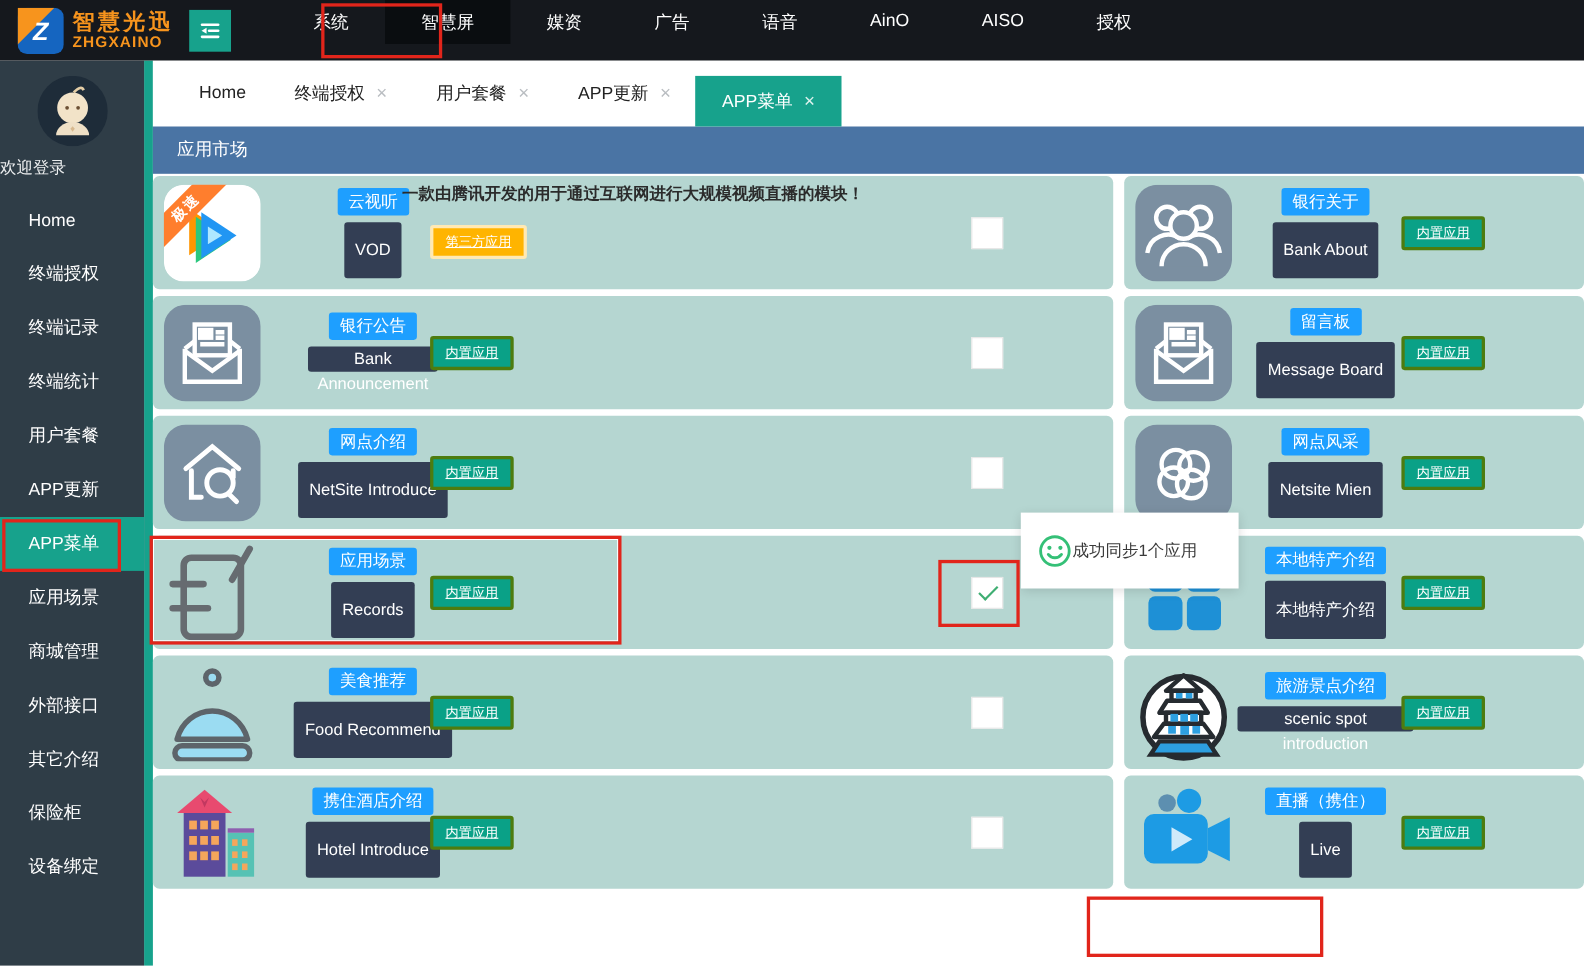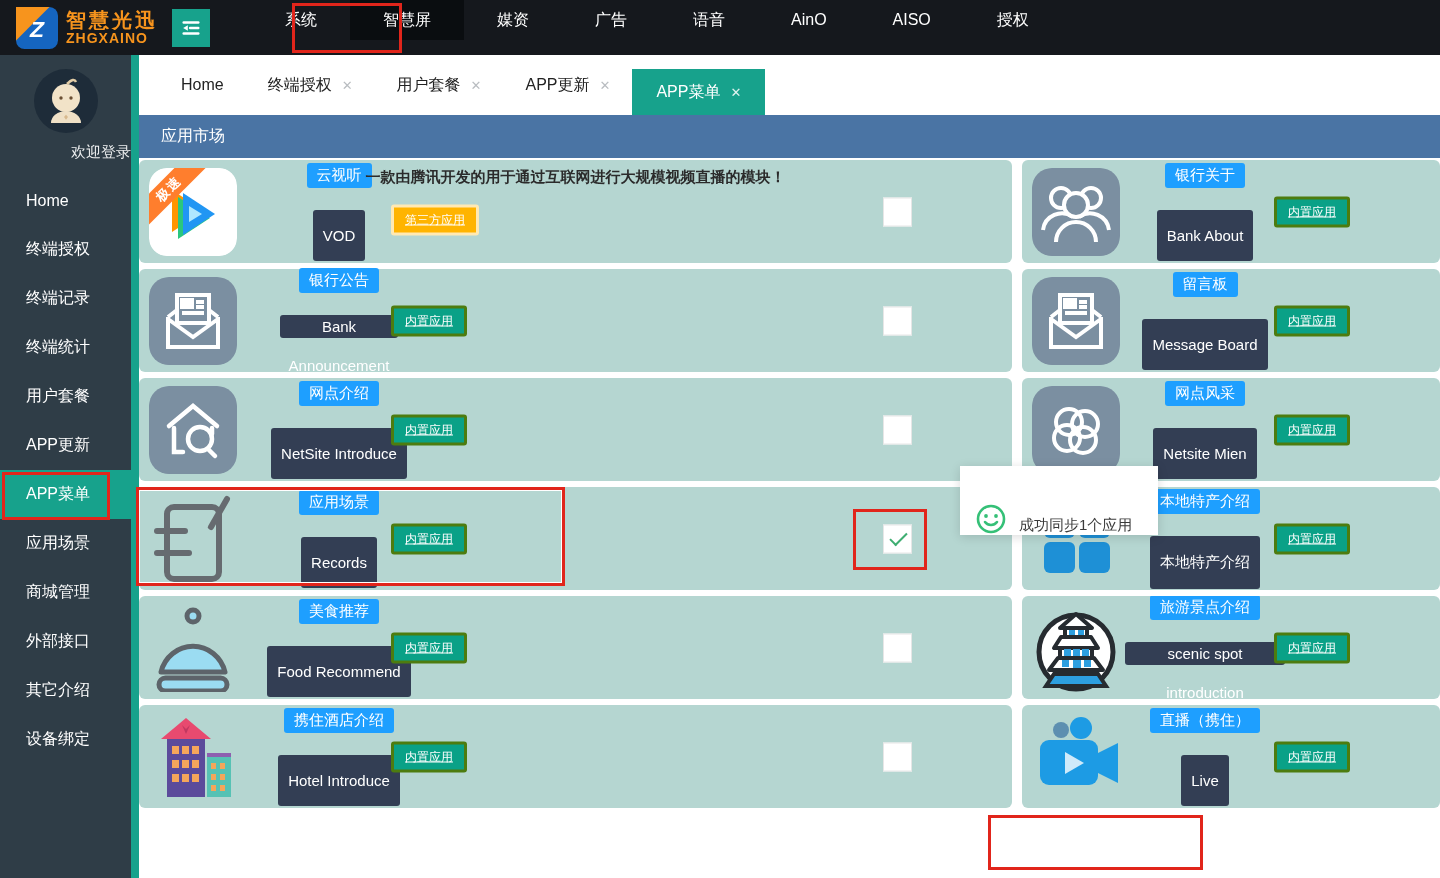--- a/index.html
+++ b/index.html
@@ -14,21 +14,21 @@
   .logo-title { color:#f7941d; font-size:20px; font-weight:bold; letter-spacing:3px; }
   .logo-sub { color:#f7941d; font-size:14px; font-weight:bold; letter-spacing:1px; }
   .hamburger { width:38px; height:38px; background:#17a28c; margin-left:14px; display:flex; align-items:center; justify-content:center; cursor:pointer; }
   .topnav { display:flex; margin-left:42px; height:55px; }
   .nav-item { color:#fff; font-size:16px; padding:0 33px; height:40px; display:flex; align-items:center; cursor:pointer; }
   .nav-item.active { background:#0a0d10; }
 
   
   .sidebar { position:absolute; top:55px; left:0; width:131px; bottom:0; background:#2f3d47; z-index:4; }
   .avatar-wrap { width:64px; height:64px; margin:14px auto 10px; }
-  .welcome { color:#eceeef; text-align:right; font-size:15px; margin-bottom:14px; }
+  .welcome { color:#eceeef; text-align:left; font-size:15px; margin-bottom:14px; }
   .menu { margin-top:6px; }
   .menu-item { height:49px; display:flex; align-items:center; padding-left:26px; color:#fff; font-size:16px; cursor:pointer; }
   .menu-item.active { background:#17a28c; }
 
   
   .main { position:absolute; top:55px; left:131px; right:0; bottom:0; background:#fff; border-left:8px solid #17a28c; }
   .tabbar { height:60px; background:#fff; display:flex; align-items:center; padding-left:20px; }
   .tab { font-size:16px; color:#222; padding:0 22px; height:60px; display:flex; align-items:center; gap:10px; cursor:pointer; white-space:nowrap; }
   .tab .close-icon { color:#b9bdc1; font-size:13px; cursor:pointer; }
   .tab .close-icon::after { content:'✕'; }
@@ -40,40 +40,40 @@
   .cards { margin-top:2px; }
   .row { display:flex; gap:10px; margin-bottom:6px; }
   .card { position:relative; height:103px; background:#b5d6d1; border-radius:6px; }
   .card-left { width:873px; flex:0 0 auto; }
   .card-right { flex:1 1 auto; overflow:hidden; }
   .app-icon { position:absolute; left:10px; top:50%; transform:translateY(-50%); width:88px; height:88px; overflow:hidden; border-radius:18px; }
   .app-icon svg { width:100%; height:100%; display:block; }
   .app-icon.no-clip { overflow:visible; border-radius:0; }
   .ribbon { position:absolute; left:-26px; top:10px; width:92px; transform:rotate(-45deg); background:#ff7e2d; color:#fff; font-size:13px; font-weight:bold; text-align:center; padding:2px 0; letter-spacing:2px; }
   .ribbon:empty { display:none; }
-  .badge-col { position:absolute; left:100px; top:50%; transform:translateY(-50%); width:200px; display:flex; flex-direction:column; align-items:center;gap:16px; }
+  .badge-col { position:absolute; left:100px; top:50%; transform:translateY(-50%); width:200px; display:flex; flex-direction:column; align-items:center; }
   .card-right .badge-col { left:88px; width:190px;text-align:center; }
   .badge-cn { background:#1e9fff; color:#fff; font-size:15px; padding:3px 10px; border-radius:3px; white-space:nowrap; }
   .badge-en { background:#333e54; color:#fff; font-size:15px; padding:17px 10px; border-radius:3px; margin-top:6px; white-space:nowrap; }
   .badge-en.wide { padding:3px 42px; }
   .badge-en-sub { color:#fff; font-size:15px; margin-top:3px; white-space:nowrap; }
   .badge-en-sub:empty { display:none; }
   .type-badge { position:absolute; left:252px; top:50%; transform:translateY(-50%); background:#0aa187; color:#fff; font-size:12px; padding:4px 11px; border-radius:3px; border:3px solid #4d7c0f; white-space:nowrap;text-decoration:underline; }
   .type-badge.third-party { background:#ffb400; border-color:#ffe9b3; top:58%; }
   .desc { position:absolute; left:50%; transform:translateX(-50%); top:7px; width:420px; text-align:center; font-size:15px; font-weight:bold; color:#2b2b2b; line-height:1.35; }
   .desc:empty { display:none; }
   .checkbox { position:absolute; left:744px; top:50%; transform:translateY(-50%); width:29px; height:29px; background:#fff; border:1px solid #e6e6e6; cursor:pointer; }
   .checkbox.checked::after { content:''; position:absolute; left:6px; top:7px; width:15px; height:7px; border-left:2px solid #3fae72; border-bottom:2px solid #3fae72; transform:rotate(-45deg); }
 
   
   .footer { display:flex; justify-content:flex-end; padding:13px 293px 0 0; }
   .add-btn { height:38px; background:#1e9fff; border:none; border-radius:4px; color:#fff; font-size:16px; display:flex; align-items:center; gap:8px; padding:0 18px; cursor:pointer; font-family:inherit; }
 
   
-  .toast { position:absolute; left:928px; top:466px; width:198px; height:69px; background:#fff; box-shadow:0 2px 10px rgba(0,0,0,0.14); display:flex; align-items:flex-end; gap:12px; padding-left:15px; z-index:50;margin-left:32px; }
+  .toast { position:absolute; left:928px; top:466px; width:198px; height:69px; background:#fff; box-shadow:0 2px 10px rgba(0,0,0,0.14); display:flex; align-items:center; gap:0; padding-left:15px; z-index:50; }
   .toast-text { font-size:15px; color:#3a3a3a; white-space:nowrap; }
   .anno { position:absolute; border:3px solid #e1251b; z-index:60; pointer-events:none; }
   .anno-nav      { left:292px; top:3px;   width:110px; height:50px; }
   .anno-sidebar  { left:2px;   top:472px; width:108px; height:48px; }
   .anno-records  { left:136px; top:487px; width:429px; height:99px; background:rgba(255,255,255,0); box-shadow:0 0 0 1px #fff inset; }
   .anno-checkbox { left:853px; top:509px; width:74px;  height:61px; }
   .anno-button   { left:988px; top:815px; width:215px; height:55px; }
 </style>
 </head>
 <body>
@@ -128,20 +128,21 @@
     <div class="menu-item">终端授权</div>
     <div class="menu-item">终端记录</div>
     <div class="menu-item">终端统计</div>
     <div class="menu-item">用户套餐</div>
     <div class="menu-item">APP更新</div>
     <div class="menu-item active">APP菜单</div>
     <div class="menu-item">应用场景</div>
     <div class="menu-item">商城管理</div>
     <div class="menu-item">外部接口</div>
     <div class="menu-item">其它介绍</div>
+    <div class="menu-item">保险柜</div>
     <div class="menu-item">设备绑定</div>
   </div>
 </div>
 
 <div class="main">
 
   <div class="tabbar">
     <div class="tab">
         <span>Home</span>
       </div>

